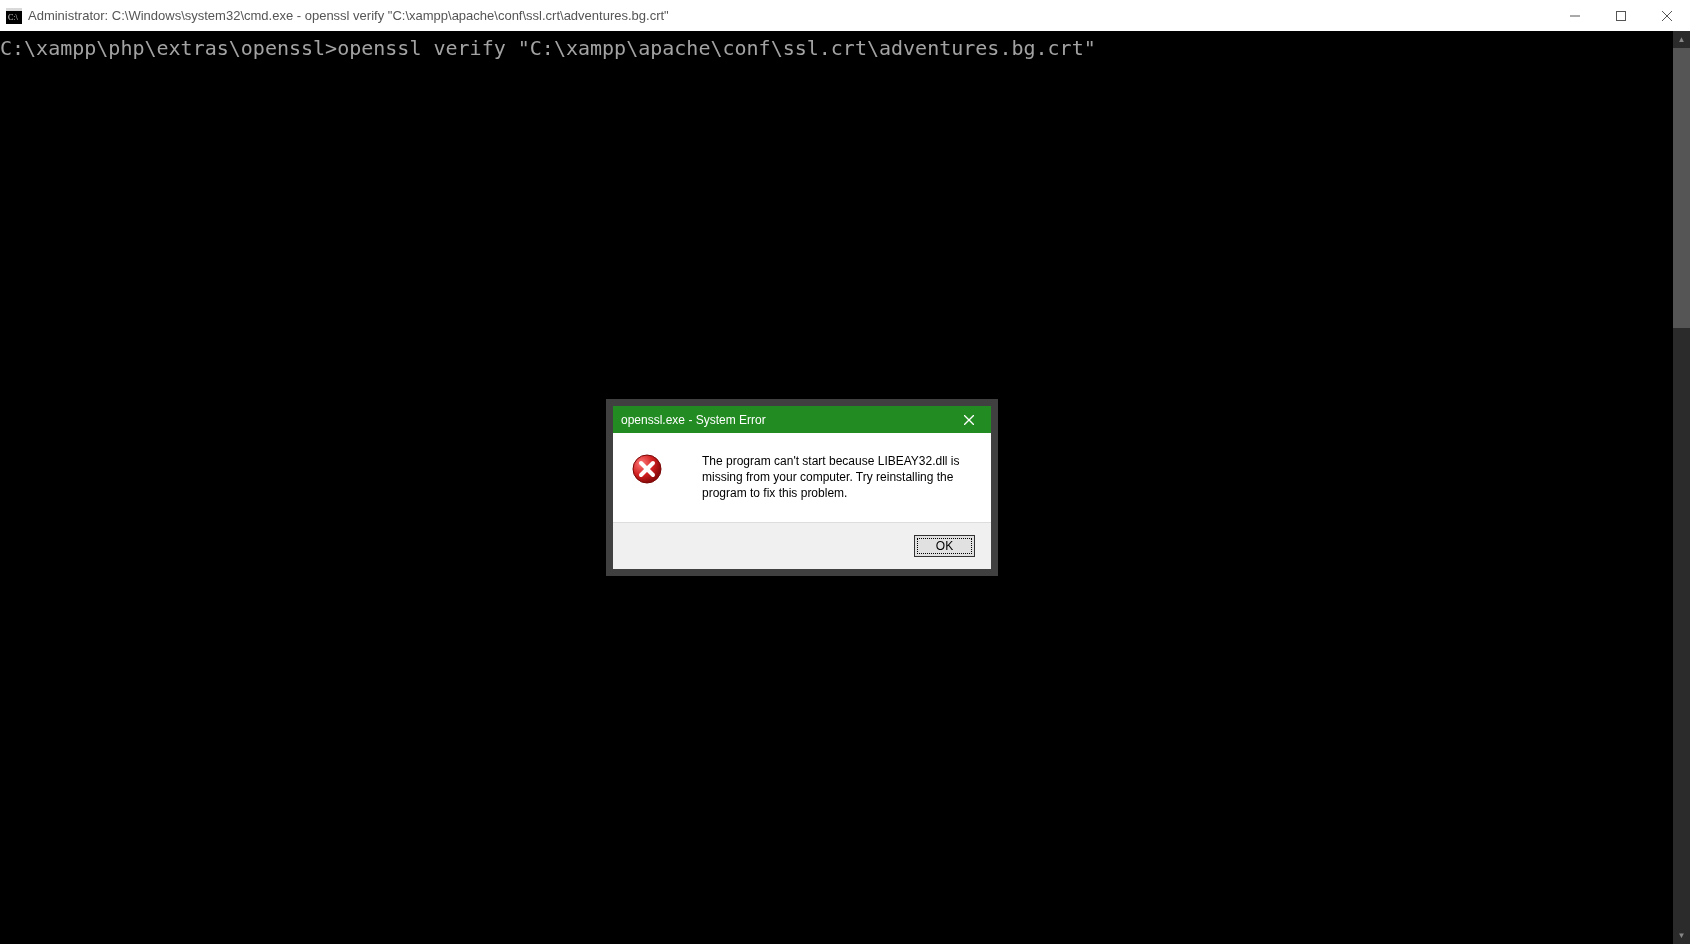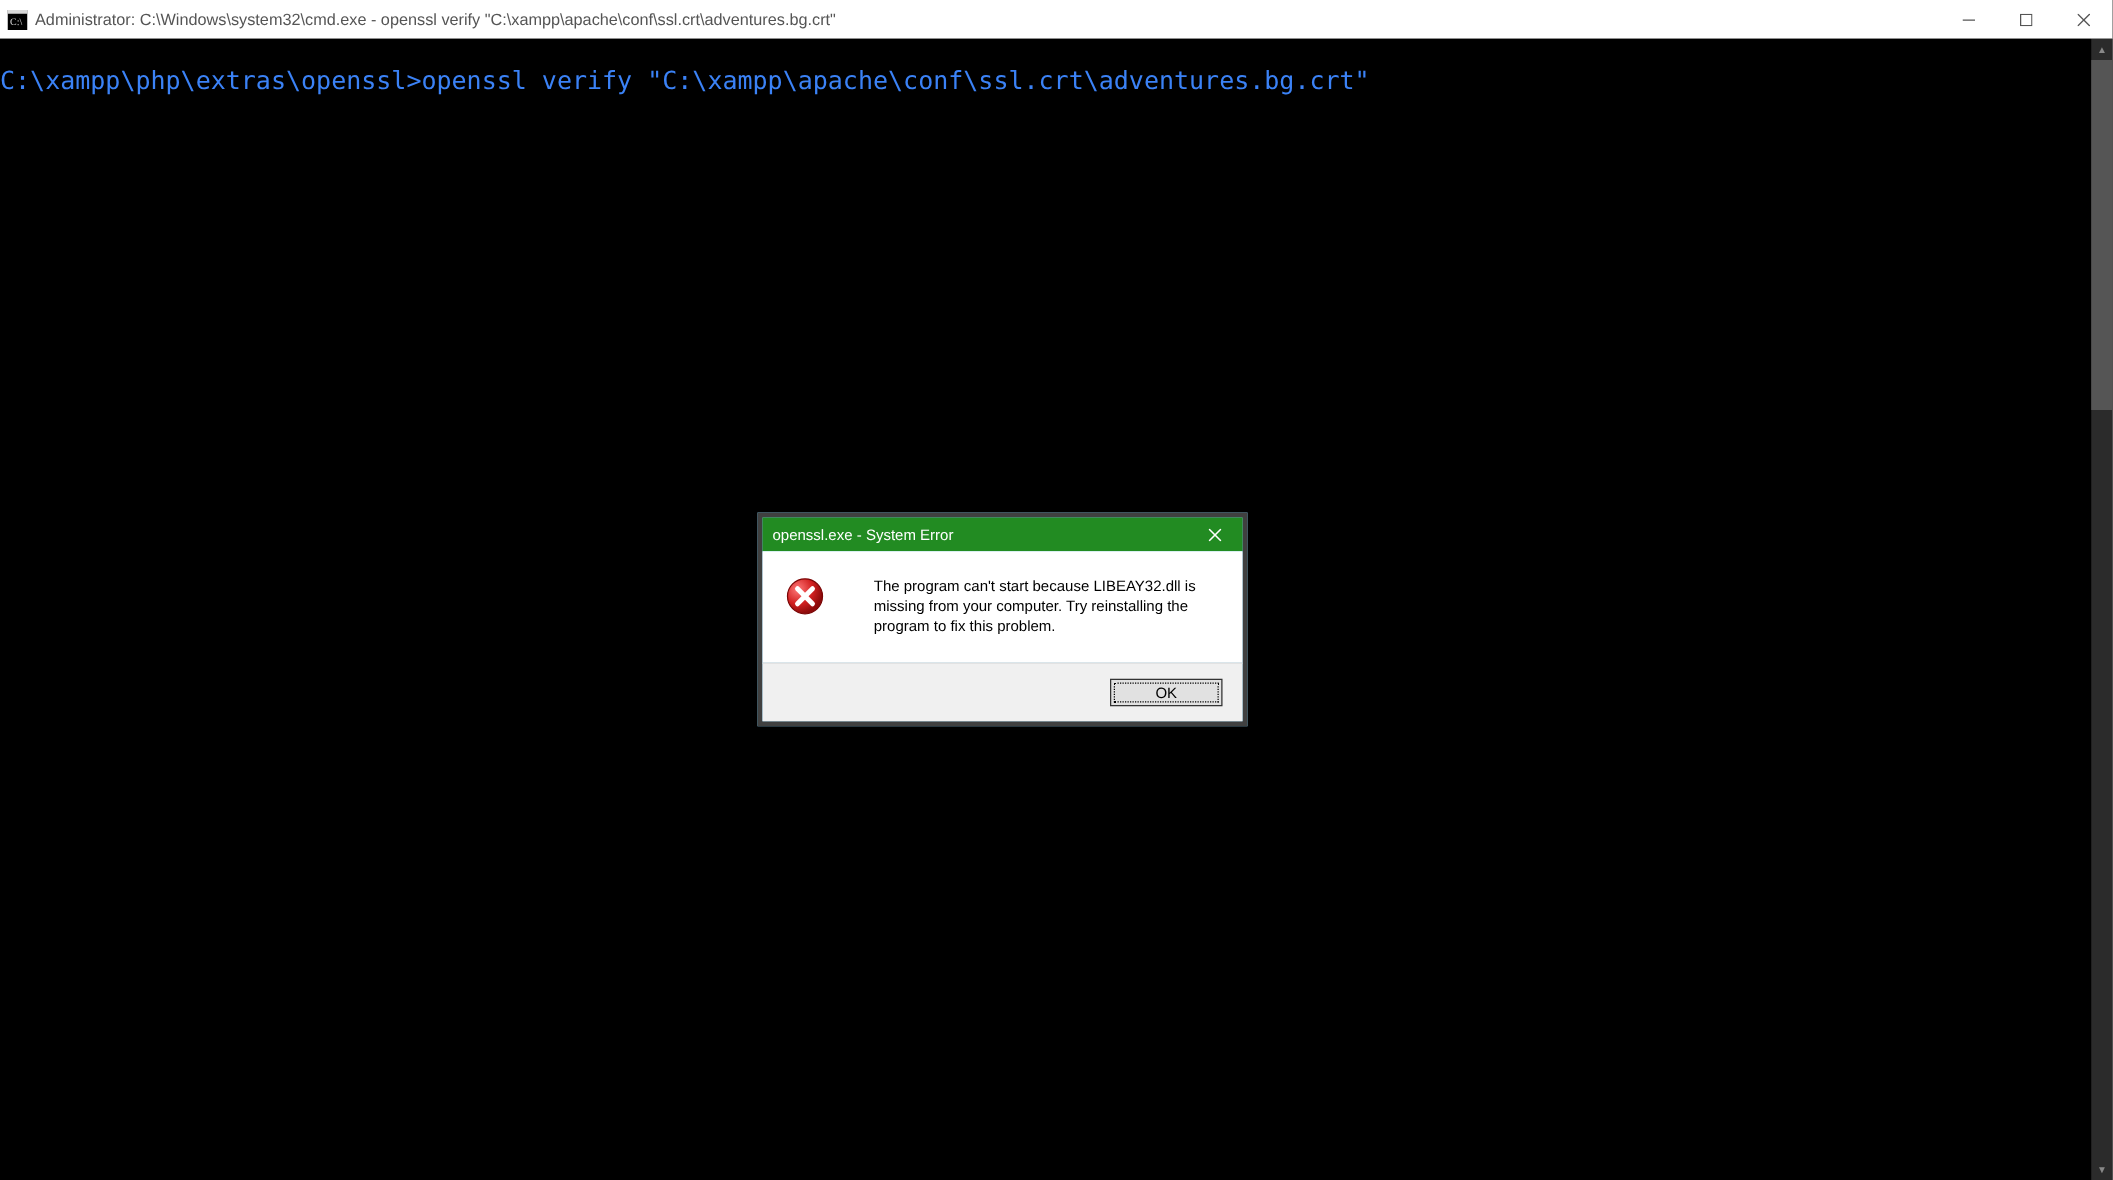--- a/index.html
+++ b/index.html
@@ -48,25 +48,25 @@
     .terminal-wrap {
       position: relative;
       width: 100%;
       height: calc(100% - 31px);
       background: #000;
     }
     .terminal {
       width: calc(100% - 17px);
       height: 100%;
       background: #000;
-      color: #3b82f6;
+      color: #a3a3a3;
       font-family: Consolas, "Lucida Console", monospace;
       font-size: 20px;
       line-height: 1.35;
-      padding: 20px 0 0 0;
+      padding: 4px 0 0 0;
       white-space: pre;
       overflow: hidden;
     }
     .scrollbar {
       position: absolute;
       right: 0;
       top: 0;
       width: 17px;
       height: 100%;
       background: #2b2b2b;
@@ -89,24 +89,24 @@
       justify-content: center;
       color: #888;
       font-size: 8px;
     }
     .scrollbar-arrow.up { top: 0; }
     .scrollbar-arrow.down { bottom: 0; }
     
     .dialog {
       position: absolute;
       left: 606px;
-      top: 379px;
+      top: 368px;
       width: 392px;
-      background: #7dd3fc;
-      border: 4px solid #404040;
+      background: #c2410c;
+      border: 7px solid #404040;
       box-shadow: 0 4px 16px rgba(0,0,0,0.3);
       font-size: 12px;
     }
     .dialog-titlebar {
       background: #228b22;
       color: #fff;
       height: 27px;
       display: flex;
       align-items: center;
       padding-left: 8px;
@@ -142,21 +142,21 @@
       line-height: 1.35;
     }
     .dialog-footer {
       background: #f0f0f0;
       padding: 12px 16px;
       display: flex;
       justify-content: flex-end;
       border-top: 1px solid #ddd;
     }
     .dialog-ok {
-      width: 90px;
+      width: 61px;
       height: 22px;
       background: #e1e1e1;
       border: 1px solid #333;
       outline: 1px dotted #000;
       outline-offset: -4px;
       font-size: 12px;
       color: #000;
       display: flex;
       align-items: center;
       justify-content: center;

